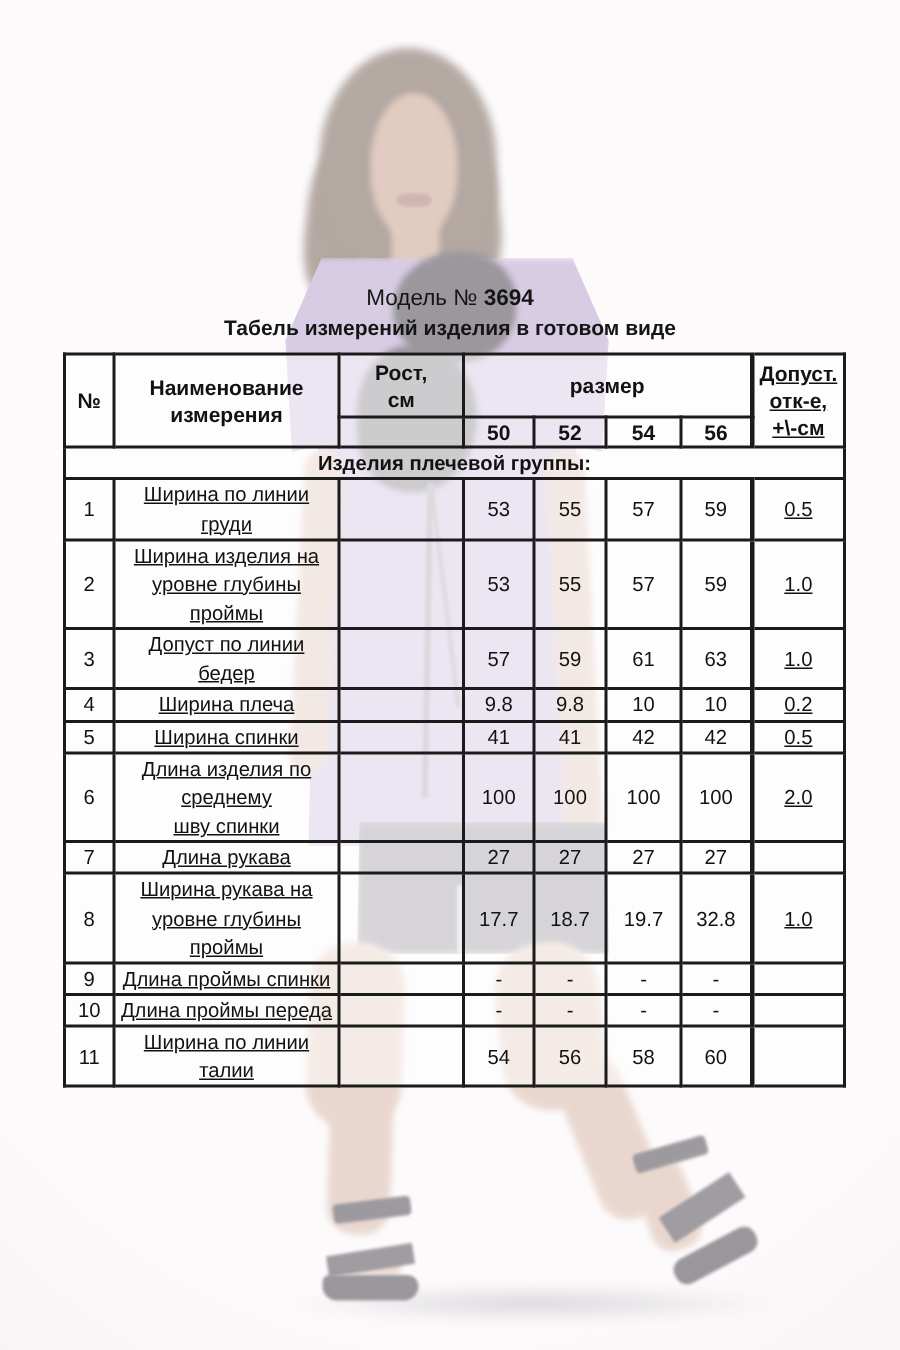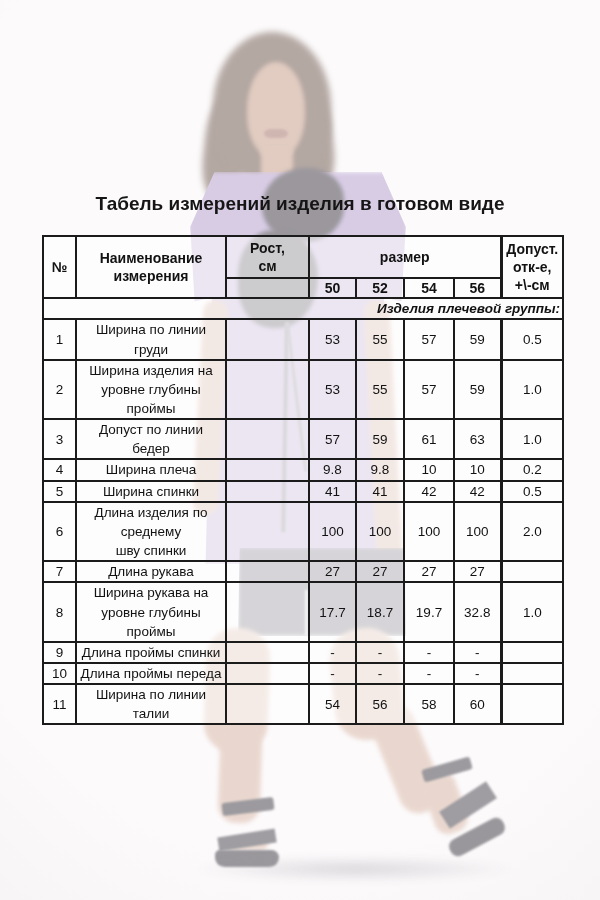--- a/index.html
+++ b/index.html
@@ -36,34 +36,34 @@
   .sandal-left-mid{left:218px;top:833px;width:58px;height:14px;background:#44424a;transform:rotate(-9deg);filter:blur(1px);}
   .sandal-left-sole{left:215px;top:850px;width:64px;height:17px;background:#3a3840;border-radius:5px 8px 10px 10px;filter:blur(1px);}
   .sandal-right-strap{left:422px;top:763px;width:50px;height:13px;background:#3f3d45;border-radius:3px;transform:rotate(-16deg);filter:blur(1px);}
   .sandal-right-mid{left:440px;top:795px;width:56px;height:20px;background:#44424a;transform:rotate(-33deg);filter:blur(1px);}
   .sandal-right-sole{left:447px;top:828px;width:60px;height:18px;background:#3a3840;border-radius:8px;transform:rotate(-28deg);filter:blur(1px);}
   .floor-shadow{left:190px;top:856px;width:330px;height:26px;background:radial-gradient(ellipse,rgba(60,55,70,.35),transparent 70%);filter:blur(4px);}
   
   .titles{position:absolute;left:0;top:190px;width:600px;text-align:center;z-index:2;color:#151515;}
   .t1{font-size:15px;}
   .t1 .num{font-weight:bold;}
-  .t2{font-size:19px;font-weight:bold;margin-top:3px;}
+  .t2{font-size:14px;font-weight:bold;margin-top:3px;}
   
   table.meas{position:absolute;left:42px;top:235px;width:520px;z-index:2;
     border-collapse:collapse;table-layout:fixed;background:rgba(255,255,255,.5);}
   .meas th,.meas td{border:2px solid #1b1b1b;text-align:center;vertical-align:middle;
     padding:0 2px;color:#121212;overflow:hidden;}
   .meas th{font-weight:bold;font-size:14px;line-height:1.3;}
   .meas td{font-size:13.5px;line-height:1.42;}
   .pre{white-space:pre-line;}
   tr.h-a{height:42px;} tr.h-b{height:16px;}
-  tr.group-row{height:19px;} .group-row td{font-weight:bold;font-style:italic;text-align:right;}
+  tr.group-row{height:19px;} .group-row td{font-weight:bold;}
   tr.data-row{height:20px;}
-  td.c-name{white-space:pre-line;}
-  .meas .tol-edge{border-left-width:3px;}
+  td.c-name{white-space:pre-line;text-decoration:underline;}
+  .meas .tol-edge{border-left-width:3px;text-decoration:underline;}
 </style>
 </head>
 <body>
 
 <div class="stage">
 
   <div class="photo">
     <div class="hair-left"></div>
     <div class="hair-right"></div>
     <div class="hair-main"></div>
@@ -89,20 +89,21 @@
     <div class="sandal-left-strap"></div>
     <div class="sandal-left-mid"></div>
     <div class="sandal-left-sole"></div>
     <div class="sandal-right-strap"></div>
     <div class="sandal-right-mid"></div>
     <div class="sandal-right-sole"></div>
     <div class="floor-shadow"></div>
   </div>
 
   <div class="titles">
+    <div class="t1"><span>Модель №</span> <span class="num">3694</span></div>
     <div class="t2">Табель измерений изделия в готовом виде</div>
   </div>
 
   <table class="meas">
     <colgroup>
       <col style="width:33px">
         <col style="width:150px">
         <col style="width:83px">
       <col style="width:47px">
         <col style="width:48px">

